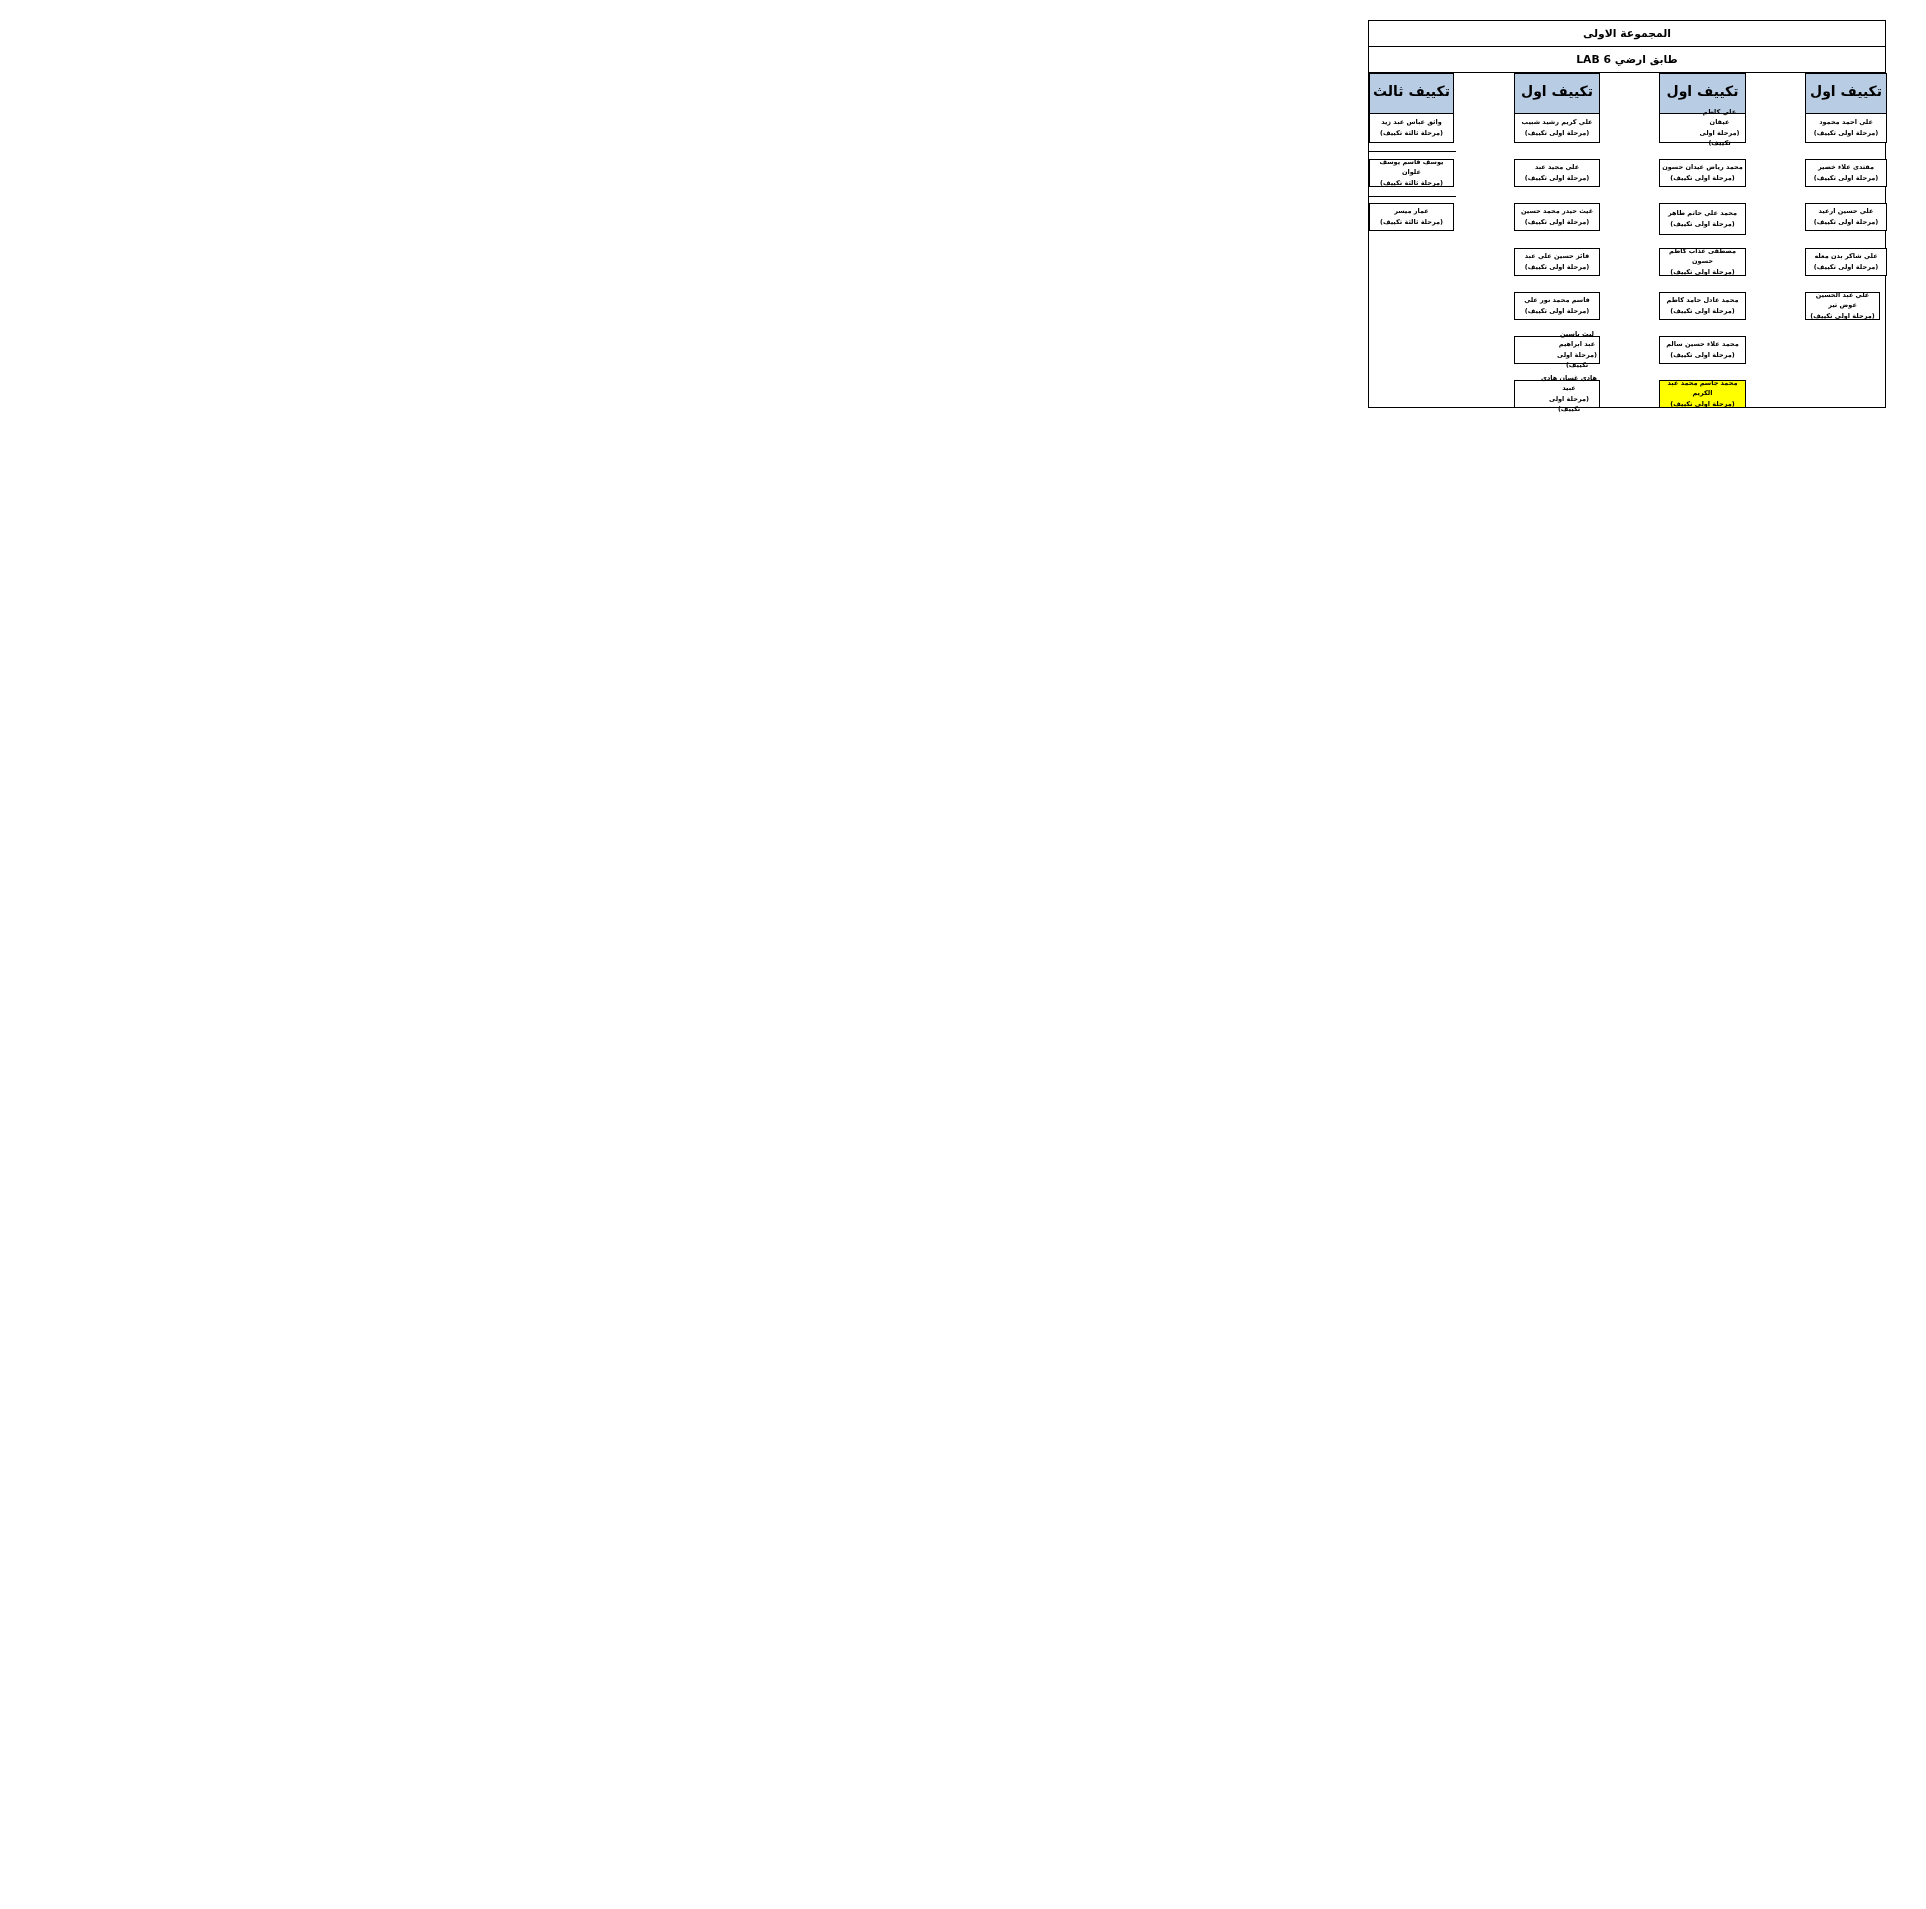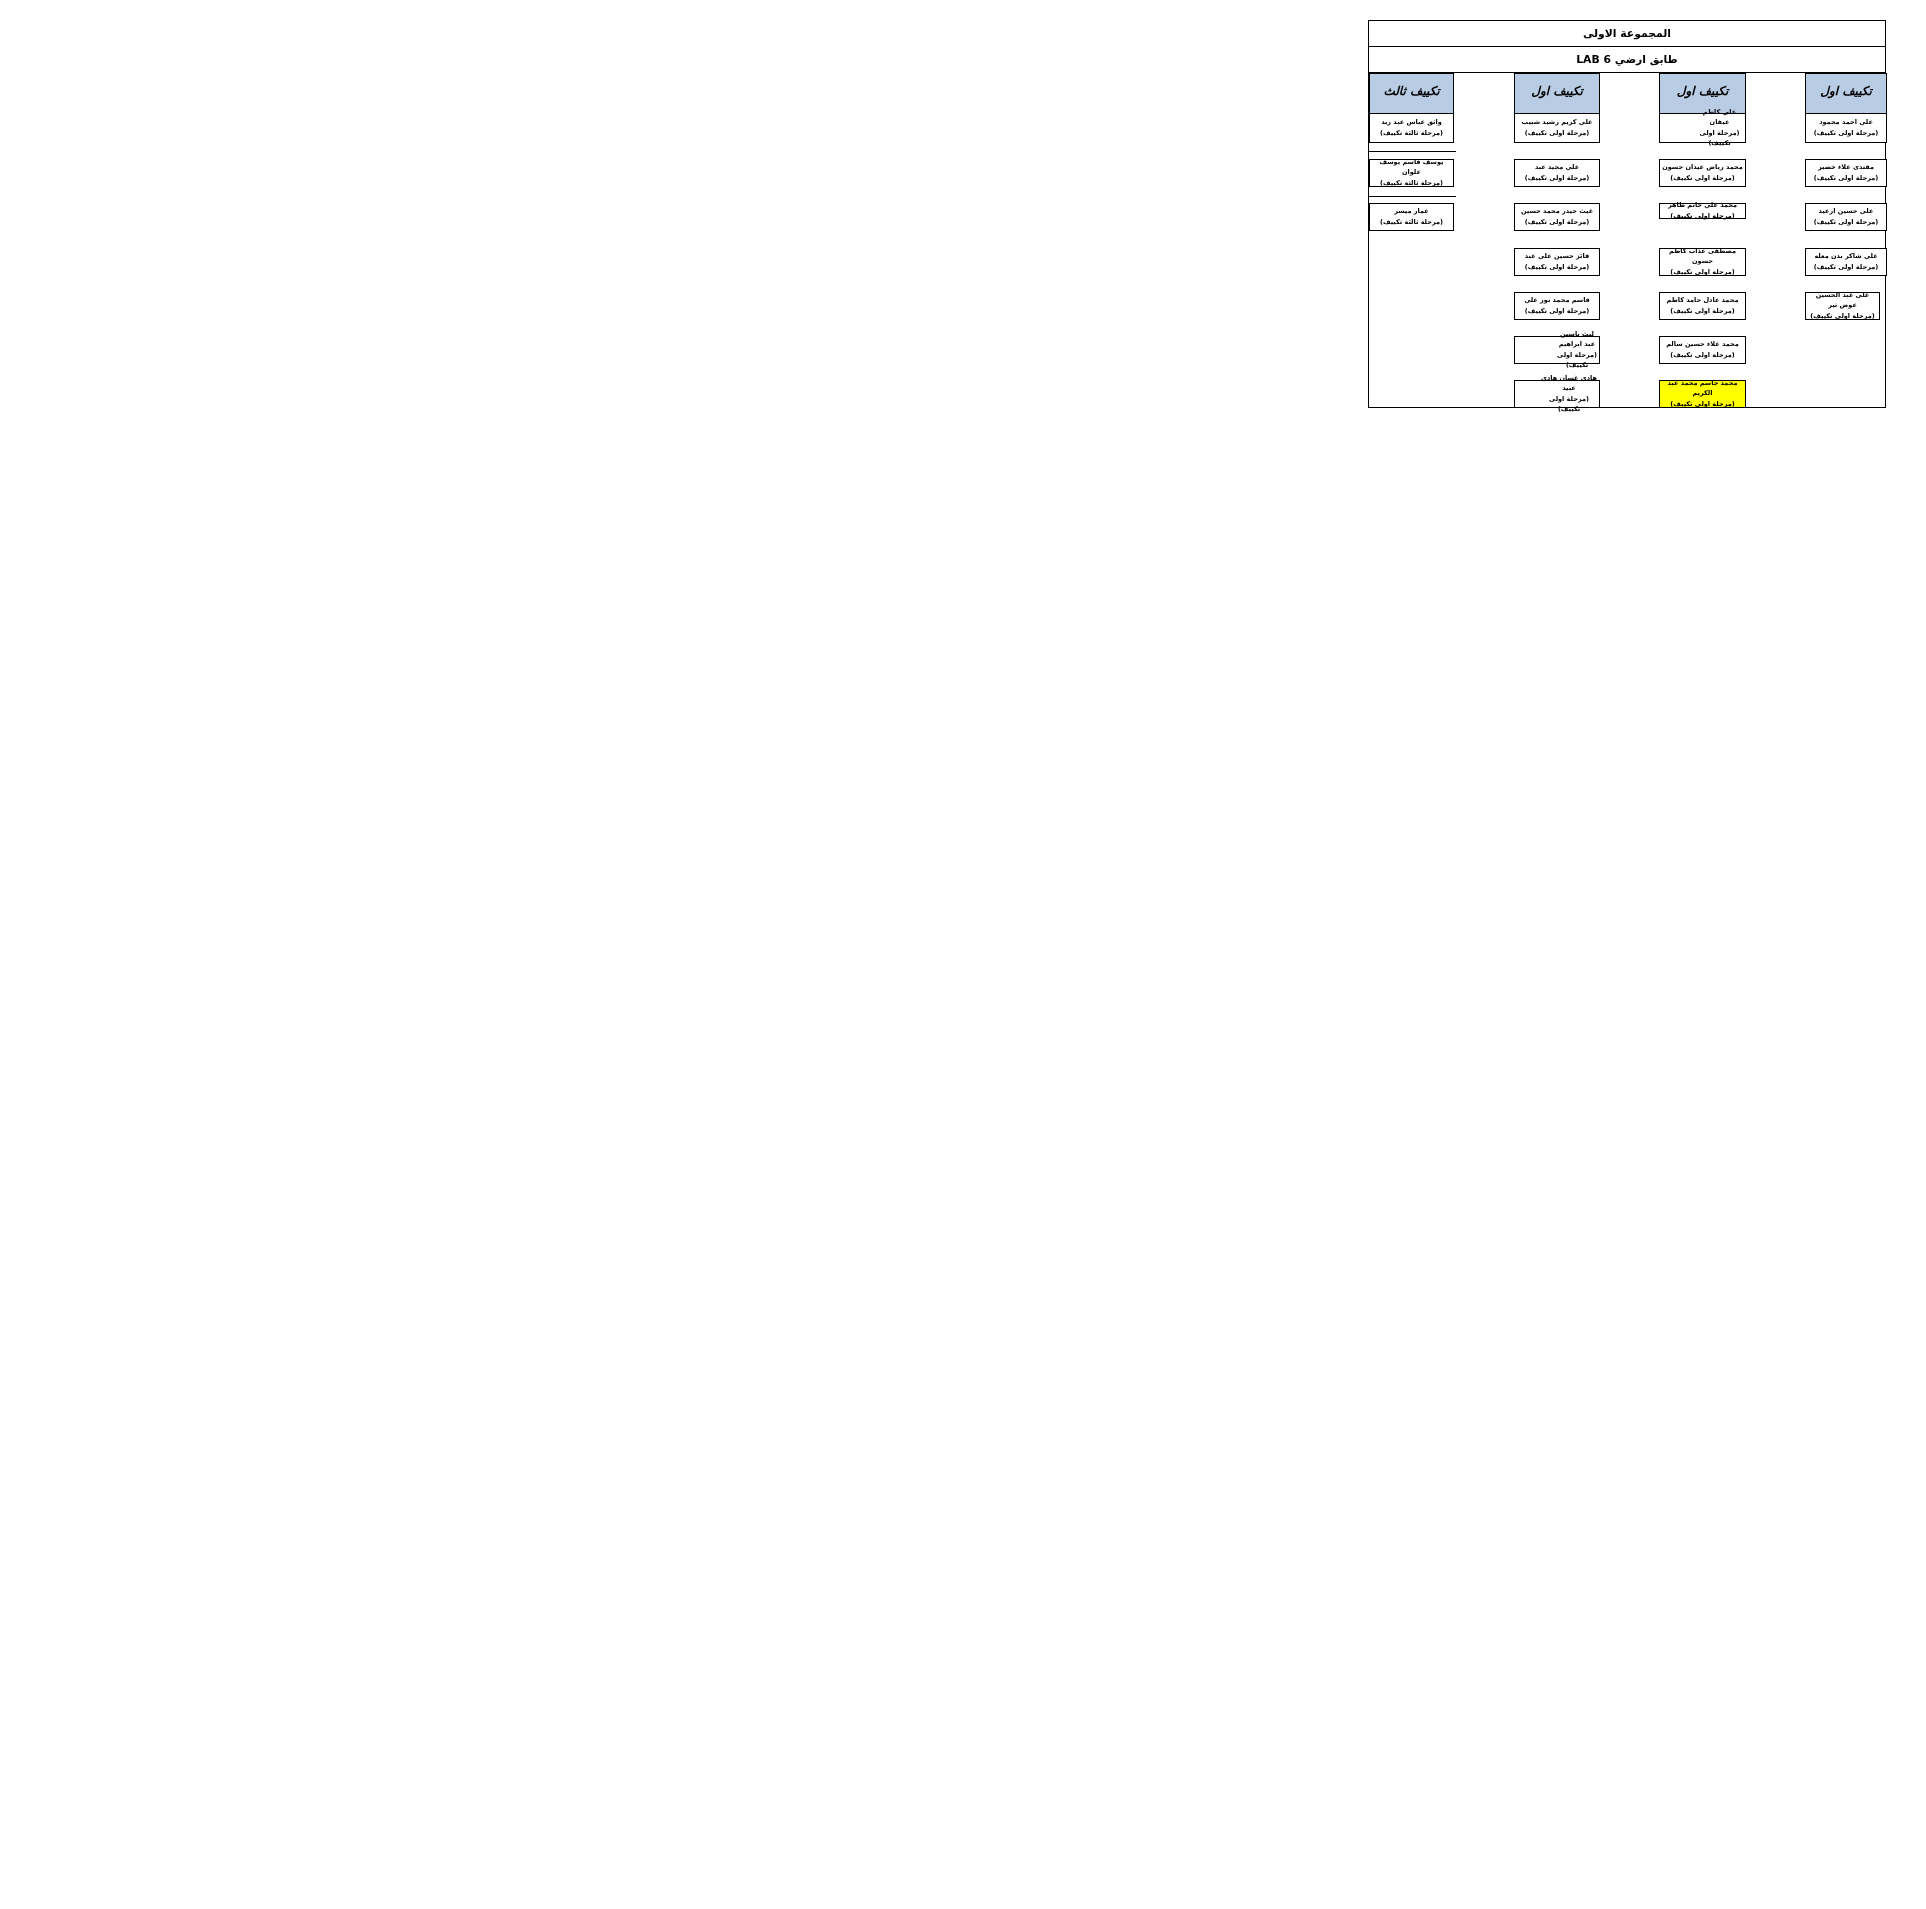--- a/index.html
+++ b/index.html
@@ -20,21 +20,21 @@
   .subtitle-row{
     position:absolute;left:0;top:27px;width:100%;height:24px;
     border-bottom:1.9px solid #000;
     display:flex;align-items:center;justify-content:center;
     font-size:10.8px;
   }
   .columns-area{position:absolute;left:0;top:0;width:100%;height:100%;}
   .hdr{
     position:absolute;box-sizing:border-box;border:1.5px solid #000;
     display:flex;align-items:center;justify-content:center;
-    font-size:12px;padding-bottom:5.4px;font-style:italic;
+    font-size:14px;padding-bottom:5.4px;
   }
   .cell{
     position:absolute;box-sizing:border-box;border:1.5px solid #000;background:#fff;
     display:flex;flex-direction:column;align-items:center;justify-content:center;
     text-align:center;font-size:6.5px;line-height:1.62;
   }
   .divider{
     position:absolute;left:0;width:87px;height:1.5px;background:#000;
   }
   .divider.d1{top:130px;}
@@ -93,21 +93,21 @@
       </div>
       <div class="hdr" style="left: 290px; top: 52px; width: 87px; height: 42px; background: rgb(184, 204, 228);">تكييف اول</div>
       <div class="cell" style="left: 290px; top: 92px; width: 87px; height: 30px; padding-left: 34px;">
         <div>علي كاظم عيفان</div>
         <div>(مرحلة اولى تكييف)</div>
       </div>
       <div class="cell" style="left: 290px; top: 138px; width: 87px; height: 28px;">
         <div>محمد رياض عيدان حسون</div>
         <div>(مرحلة اولى تكييف)</div>
       </div>
-      <div class="cell" style="left: 290px; top: 182px; width: 87px; height: 16px;">
+      <div class="cell" style="left: 290px; top: 182px; width: 87px; height: 32px;">
         <div>محمد علي حاتم طاهر</div>
         <div>(مرحلة اولى تكييف)</div>
       </div>
       <div class="cell" style="left: 290px; top: 227px; width: 87px; height: 28px;">
         <div>مصطفى عذاب كاظم حسون</div>
         <div>(مرحلة اولى تكييف)</div>
       </div>
       <div class="cell" style="left: 290px; top: 271px; width: 87px; height: 28px;">
         <div>محمد عادل حامد كاظم</div>
         <div>(مرحلة اولى تكييف)</div>

